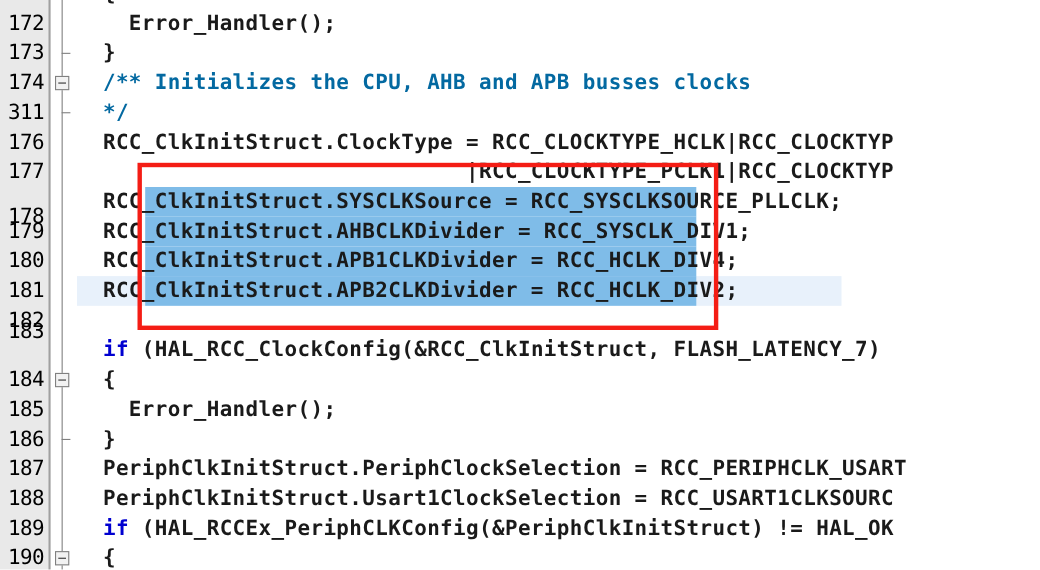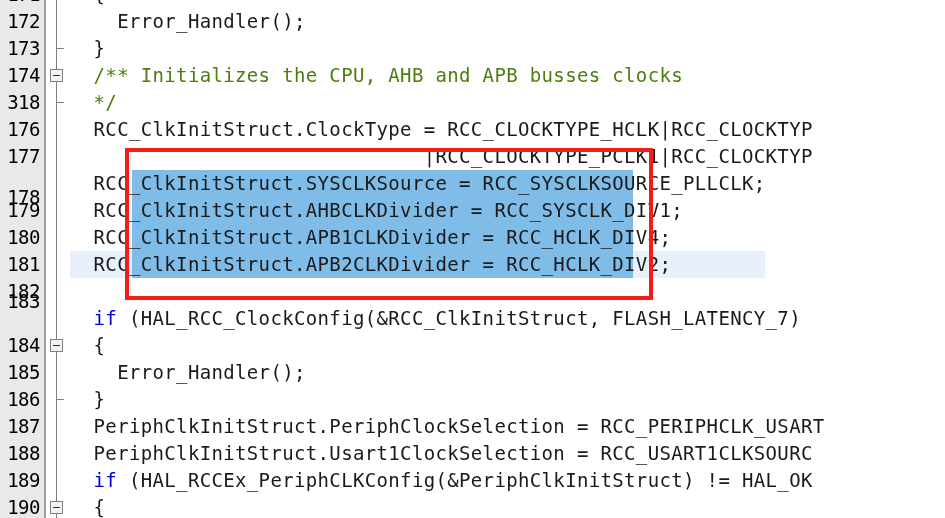--- a/index.html
+++ b/index.html
@@ -86,34 +86,35 @@
     background: #808080;
   }
 
   
   .code-area {
     position: absolute;
     left: 70px; top: 0;
     right: 0; bottom: 0;
     overflow: hidden;
     z-index: 1;
+    font-weight: bold;
   }
   .code-line {
     position: absolute;
     left: 0;
     height: 27px;
     line-height: 27px;
     white-space: pre;
     color: #1a1a1a;
     font-family: "DejaVu Sans Mono", "Liberation Mono", monospace;
     font-size: 19px;
     letter-spacing: 0.35px;
     z-index: 2;
   }
-  .tok-comment { color: #4d7c0f; }
+  .tok-comment { color: #0369a1; }
   .tok-keyword { color: #0000d0; }
 
   
   .curline {
     position: absolute;
     height: 27px;
     background: #e8f1fb;
     z-index: 0;
   }
   
@@ -174,21 +175,21 @@
       </div>
 
   </div>
 
   <div class="gutter">
     <div id="line-numbers">
         <div class="lnum" style="top: -19px;">171</div>
         <div class="lnum" style="top: 8px;">172</div>
         <div class="lnum" style="top: 35px;">173</div>
         <div class="lnum" style="top: 62px;">174</div>
-        <div class="lnum" style="top: 89px;">318</div>
+        <div class="lnum" style="top: 89px;">311</div>
         <div class="lnum" style="top: 116px;">176</div>
         <div class="lnum" style="top: 143px;">177</div>
         <div class="lnum" style="top: 170px; margin-top: 14px;">178</div>
         <div class="lnum" style="top: 197px;">179</div>
         <div class="lnum" style="top: 224px;">180</div>
         <div class="lnum" style="top: 251px;">181</div>
         <div class="lnum" style="top: 278px;">182</div>
         <div class="lnum" style="top: 288px;">183</div>
         <div class="lnum" style="top: 332px;">184</div>
         <div class="lnum" style="top: 359px;">185</div>

